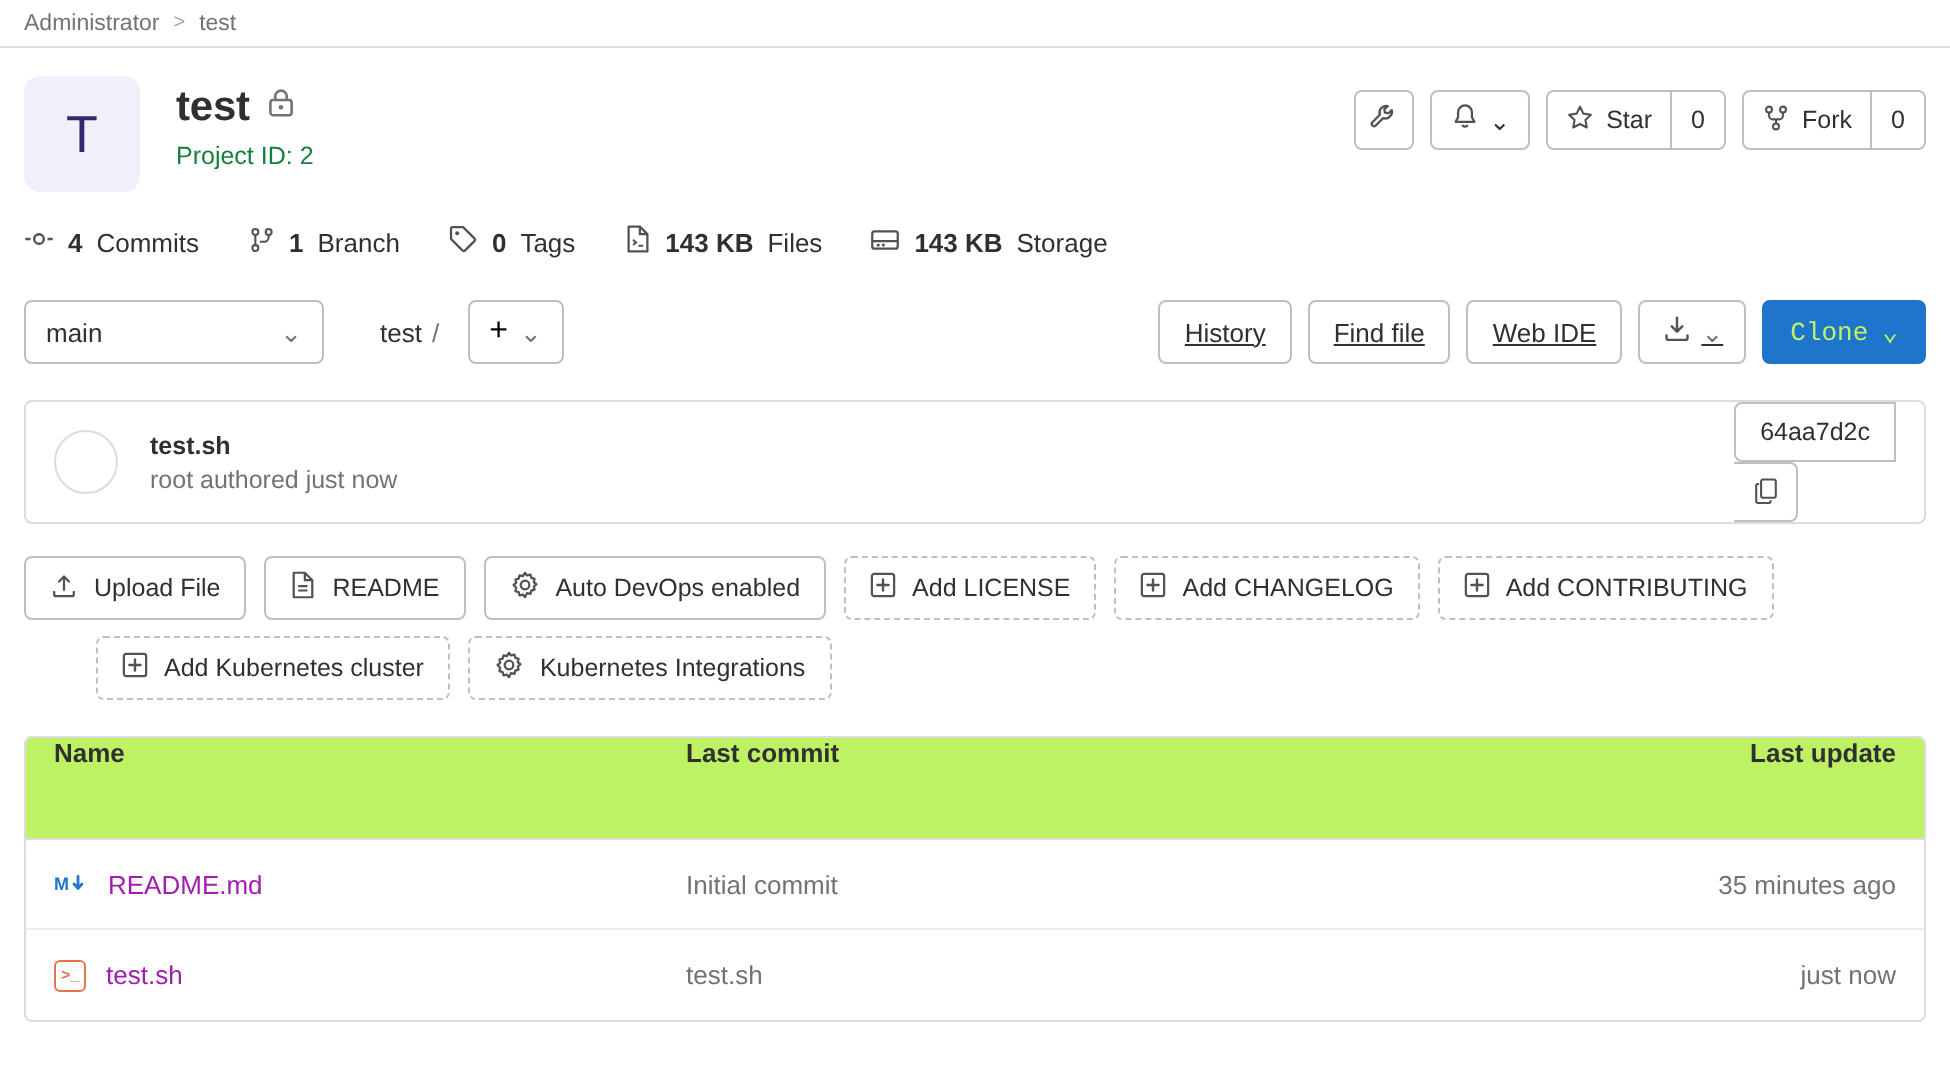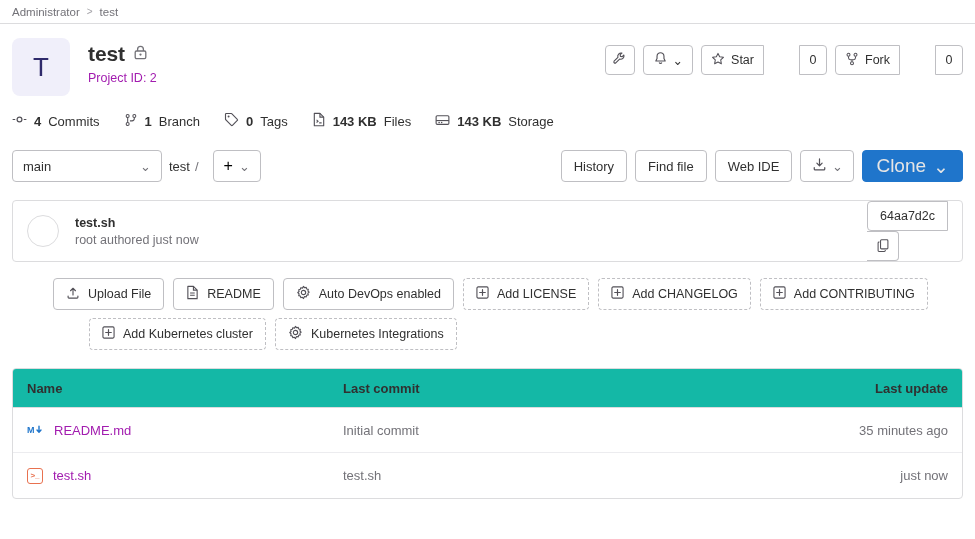--- a/index.html
+++ b/index.html
@@ -36,39 +36,39 @@
     background: #f0effa;
     color: #2f2a6b;
     display: flex; align-items: center; justify-content: center;
     font-size: 26px; font-weight: 400;
     flex: none;
   }
   .proj-meta { margin-left: 18px; padding-top: 4px; flex: 1 1 auto; }
   .proj-title-row { display: flex; align-items: center; gap: 9px; }
   .proj-title { font-size: 21px; font-weight: 700; color: #303030; letter-spacing: -0.1px; }
   .lock-ico { display: block; }
-  .proj-id { margin-top: 5px; font-size: 12.5px; color: #a21caf; }
+  .proj-id { margin-top: 5px; font-size: 12.5px; color: #15803d; }
 
   
   .proj-actions { display: flex; align-items: center; gap: 8px; padding-top: 7px; }
   .btn {
     display: inline-flex; align-items: center; justify-content: center;
     gap: 6px;
     height: 30px; padding: 0 9px;
     border: 1px solid #bfbfc3;
     border-radius: 4px;
     background: #fff;
     color: #303030;
     font-size: 12.5px;
     font-family: "Liberation Sans", sans-serif;
     cursor: pointer;
     white-space: nowrap;
   }
   .btn.icon-only { width: 30px; padding: 0; }
-  .btn-group { display: inline-flex; align-items: flex-start; gap: 36px; }
+  .btn-group { display: inline-flex; align-items: flex-start; }
   .btn-group > .btn { border-radius: 0; margin-left: -1px; }
   .btn-group > .btn:first-child { border-radius: 4px 0 0 4px; margin-left: 0; }
   .btn-group > .btn:last-child { border-radius: 0 4px 4px 0; }
   .count-box {
     display: inline-flex; align-items: center; justify-content: center;
     min-width: 28px; height: 30px; padding: 0 8px;
     border: 1px solid #bfbfc3; margin-left: -1px;
     border-radius: 0 4px 4px 0;
     background: #fff; font-size: 12.5px; color: #303030;
   }
@@ -90,35 +90,35 @@
     display: flex; align-items: center;
     padding: 20px 12px 0 12px;
   }
   .branch-select {
     display: inline-flex; align-items: center; justify-content: space-between;
     width: 150px; height: 32px; padding: 0 10px;
     border: 1px solid #bfbfc3; border-radius: 4px;
     background: #fff; font-size: 13px; color: #303030;
     cursor: pointer;
   }
-  .path-crumb { margin-left: 7px; font-size: 13px; color: #303030; }
+  .path-crumb { margin-left: 28px; font-size: 13px; color: #303030; }
   .path-crumb .sep { color: #737278; margin-left: 5px; }
   .plus-btn {
     margin-left: 14px;
     display: inline-flex; align-items: center; gap: 6px;
     height: 32px; padding: 0 10px;
     border: 1px solid #bfbfc3; border-radius: 4px;
     background: #fff; cursor: pointer; font-size: 13px;
   }
   .toolbar-right { margin-left: auto; display: flex; align-items: center; gap: 8px; }
-  .btn-lg { height: 32px; padding: 0 12px; font-size: 13px; }
+  .btn-lg { height: 32px; padding: 0 12px; font-size: 13px; text-decoration: underline; }
   .btn-dl { width: 54px; gap: 5px; padding: 0; }
   .btn-primary {
-    background: #1f75cb; border-color: #1f75cb; color: #e5e5e5;
-    height: 32px; padding: 0 13px; font-size: 19px; gap: 7px;
+    background: #1f75cb; border-color: #1f75cb; color: #bef264;
+    height: 32px; padding: 0 13px; font-size: 13px; gap: 7px; font-family: Liberation Mono, monospace;
   }
 
   
   .commit-panel {
     margin: 18px 12px 0 12px;
     border: 1px solid #dcdcde;
     border-radius: 4px;
     background: #fff;
     height: 62px;
     display: flex; align-items: center;
@@ -140,43 +140,43 @@
   }
   .sha-copy {
     display: inline-flex; align-items: center; justify-content: center;
     width: 32px; height: 30px;
     border: 1px solid #bfbfc3; border-left: none; border-radius: 0 4px 4px 0;
     background: #fff; cursor: pointer;
   }
 
   
   .quick-rows { padding: 16px 12px 0 12px; }
-  .quick-row { display: flex; align-items: center; gap: 9px; flex-wrap: nowrap; margin-left: 41px; }
+  .quick-row { display: flex; align-items: center; gap: 9px; flex-wrap: nowrap; }
   .quick-row + .quick-row { margin-top: 8px; padding-left: 36px; }
   .qbtn {
     display: inline-flex; align-items: center; gap: 8px;
     height: 32px; padding: 0 12px;
     border: 1px solid #bfbfc3; border-radius: 4px;
     background: #fff; color: #303030; font-size: 12.5px;
     cursor: pointer; white-space: nowrap;
     font-family: "Liberation Sans", sans-serif;
   }
   .qbtn.dashed { border-style: dashed; border-color: #bfbfc3; }
 
   
   .file-table {
     margin: 18px 12px 0 12px;
     border: 1px solid #dcdcde;
     border-radius: 4px;
     overflow: hidden;
   }
   .ft-head {
-    display: flex; align-items: center;
-    height: 39px;
-    background: #14b8a6;
+    display: flex; align-items: flex-start;
+    height: 51px;
+    background: #bef264;
     border-bottom: 1px solid #dcdcde;
     font-size: 13px; font-weight: 700; color: #303030;
   }
   .ft-row {
     display: flex; align-items: center;
     height: 45px;
     border-bottom: 1px solid #ececef;
     font-size: 13px;
   }
   .ft-row:last-child { border-bottom: none; }

